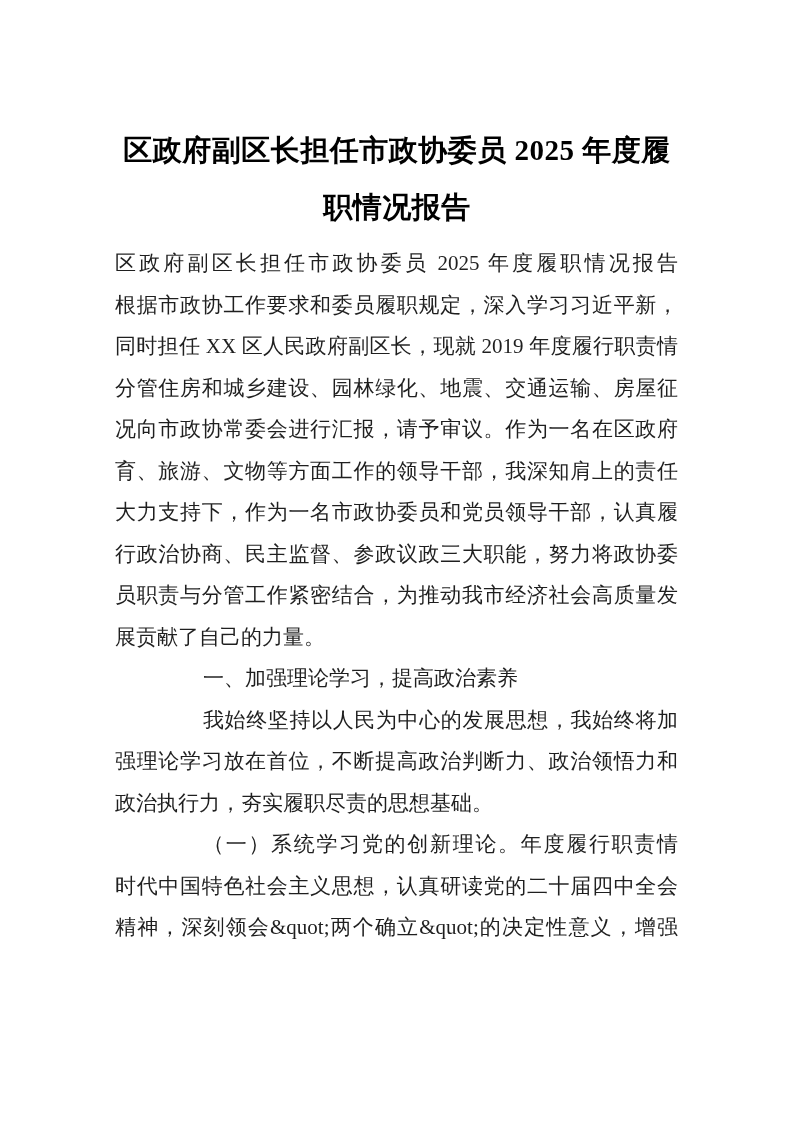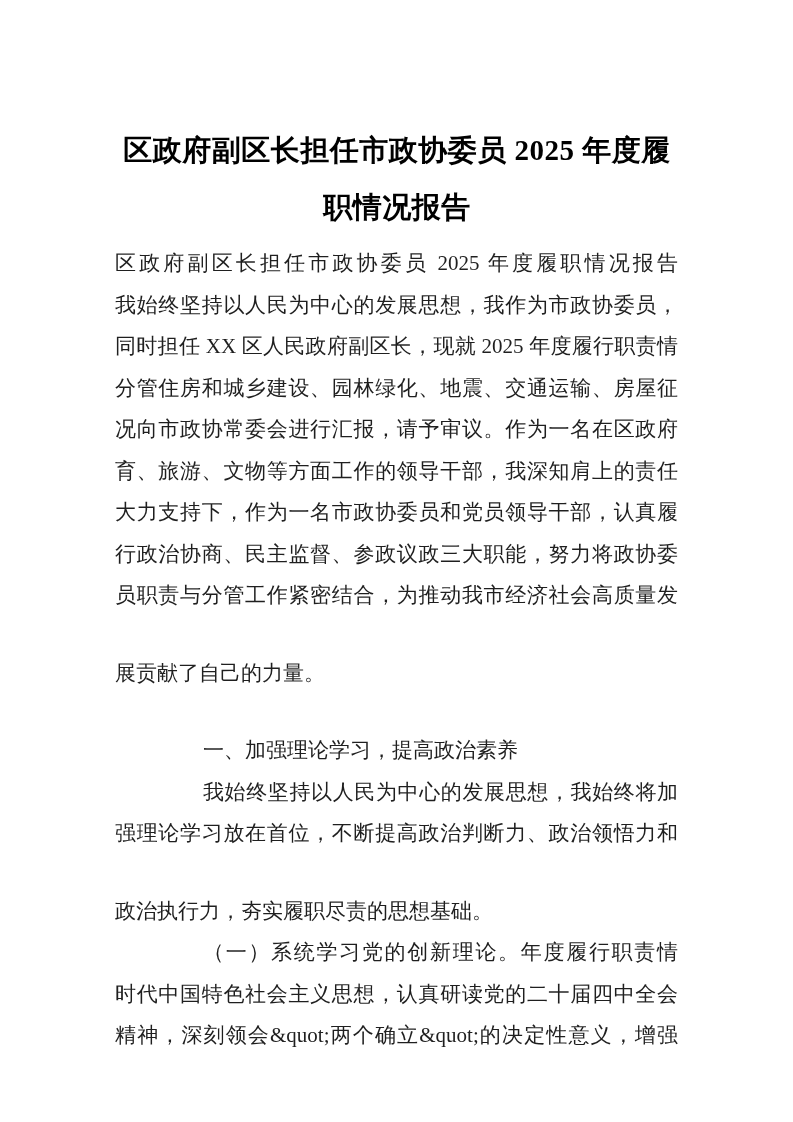--- a/index.html
+++ b/index.html
@@ -36,36 +36,35 @@
     line-height: 41.5px;
     color: #1f1f1f;
   }
   .doc-body .line {
     text-align: justify;
     text-align-last: justify;
     white-space: normal;
   }
   .doc-body .line.no-fill {
     text-align-last: left;
-    margin-top: 36px;
   }
   .doc-body .line.indent {
     padding-left: 88px;
     font-family: Liberation Serif, serif;
   }
 </style>
 </head>
 <body>
 
 <div class="page">
   <h1 class="doc-title">区政府副区长担任市政协委员 2025 年度履职情况报告</h1>
   <div class="doc-body">
       <div class="line">区政府副区长担任市政协委员 2025 年度履职情况报告</div>
-      <div class="line">我始终坚持以人民为中心的发展思想，我作为市政协委员，</div>
-      <div class="line">同时担任 XX 区人民政府副区长，现就 2025 年度履行职责情</div>
+      <div class="line">根据市政协工作要求和委员履职规定，深入学习习近平新，</div>
+      <div class="line">同时担任 XX 区人民政府副区长，现就 2019 年度履行职责情</div>
       <div class="line">分管住房和城乡建设、园林绿化、地震、交通运输、房屋征</div>
       <div class="line">况向市政协常委会进行汇报，请予审议。作为一名在区政府</div>
       <div class="line">育、旅游、文物等方面工作的领导干部，我深知肩上的责任</div>
       <div class="line">大力支持下，作为一名市政协委员和党员领导干部，认真履</div>
       <div class="line">行政治协商、民主监督、参政议政三大职能，努力将政协委</div>
       <div class="line">员职责与分管工作紧密结合，为推动我市经济社会高质量发</div>
       <div class="line no-fill">展贡献了自己的力量。</div>
       <div class="line indent no-fill">一、加强理论学习，提高政治素养</div>
       <div class="line indent">我始终坚持以人民为中心的发展思想，我始终将加</div>
       <div class="line">强理论学习放在首位，不断提高政治判断力、政治领悟力和</div>

